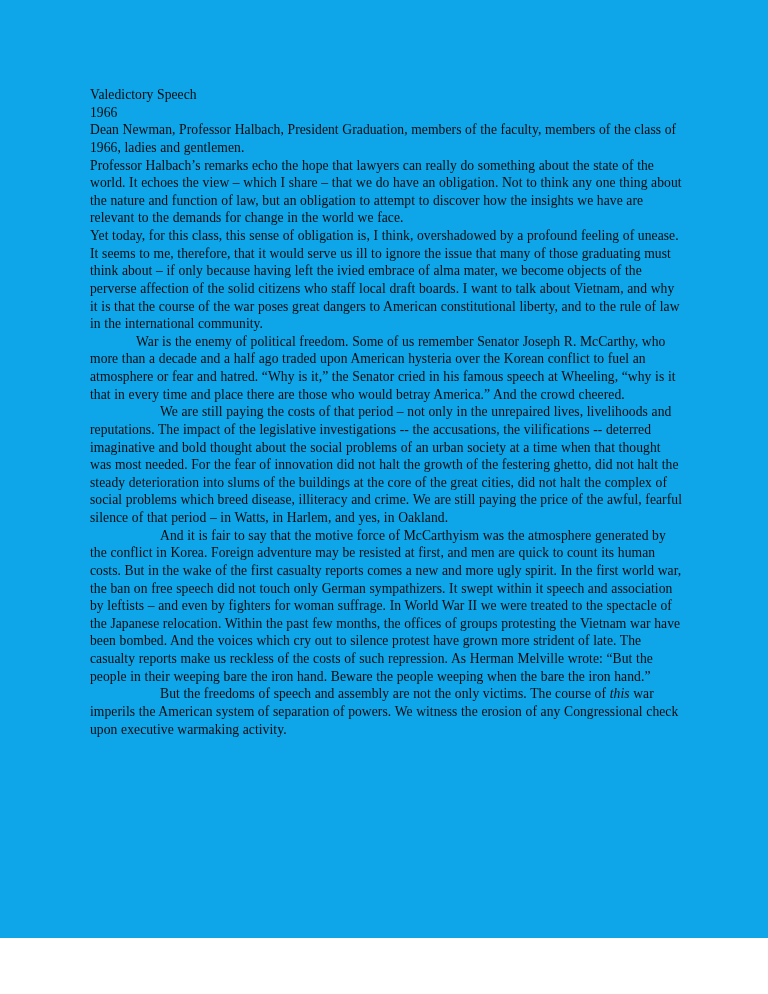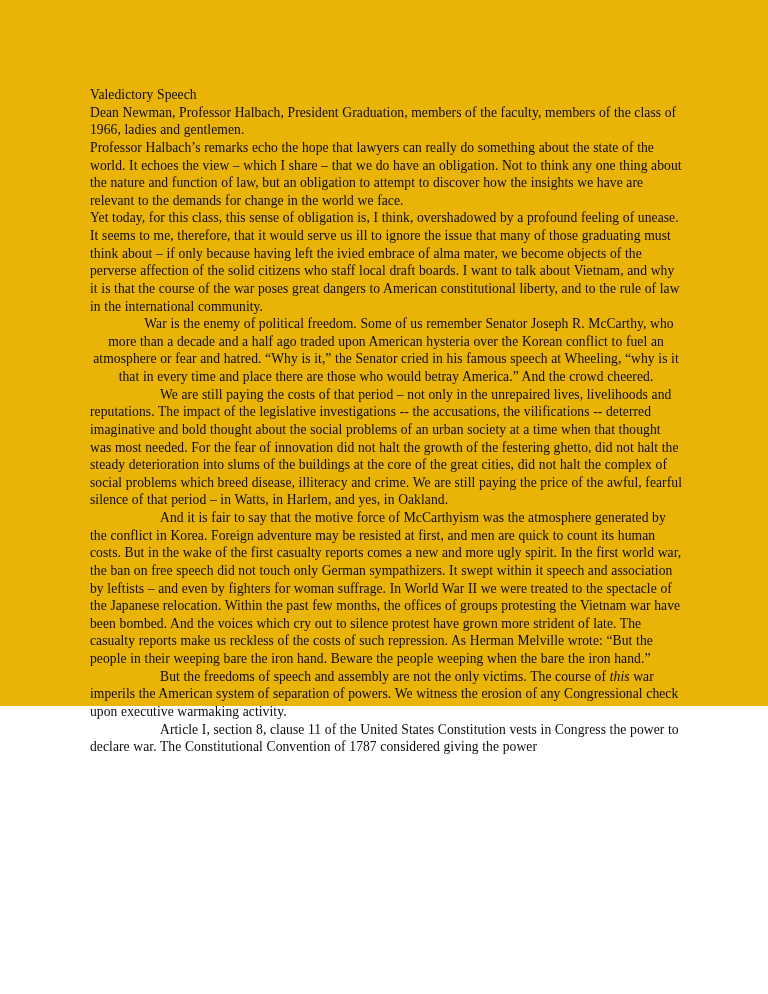--- a/index.html
+++ b/index.html
@@ -14,22 +14,22 @@
     overflow: hidden;
     font-family: "Liberation Serif", "DejaVu Serif", serif;
     color: #0b0b0b;
     -webkit-font-smoothing: antialiased;
   }
   #page {
     position: absolute;
     left: 0;
     top: 0;
     width: 768px;
-    height: 706px;
-    background: #eab308;
+    height: 938px;
+    background: #0ea5e9;
   }
   #doc-body {
     position: absolute;
     left: 90px;
     top: 86px;
     width: 592px;
     font-size: 13.6px;
     line-height: 17.62px;
     text-align: left;
     letter-spacing: 0.005em;
@@ -40,39 +40,38 @@
     padding: 0;
     text-indent: 0;
     hyphens: none;
     -webkit-hyphens: none;
   }
   .para.flush {
     text-indent: 0;
   }
   .para.ind-small {
     text-indent: 46px;
-    text-align: center;
   }
   .para.ind-large {
     text-indent: 70px;
   }
   .ital {
   }
 </style>
 </head>
 <body>
 
 <div id="page">
   <div id="doc-body">
 
     <div class="para flush">Valedictory Speech</div>
+    <div class="para flush">1966</div>
 
     <div class="para flush">Dean Newman, Professor Halbach, President Graduation, members of the faculty, members of the class of 1966, ladies and gentlemen.</div>
     <div class="para flush">Professor Halbach’s remarks echo the hope that lawyers can really do something about the state of the world.  It echoes the view – which I share – that we do have an obligation.  Not to think any one thing about the nature and function of law, but an obligation to attempt to discover how the insights we have are relevant to the demands for change in the world we face.</div>
     <div class="para flush">Yet today, for this class, this sense of obligation is, I think, overshadowed by a profound feeling of unease.  It seems to me, therefore, that it would serve us ill to ignore the issue that many of those graduating must think about – if only because having left the ivied embrace of alma mater, we become objects of the perverse affection of the solid citizens who staff local draft boards.  I want to talk about Vietnam, and why it is that the course of the war poses great dangers to American constitutional liberty, and to the rule of law in the international community.</div>
     <div class="para ind-small">War is the enemy of political freedom. Some of us remember Senator Joseph R. McCarthy, who more than a decade and a half ago traded upon American hysteria over the Korean conflict to fuel an atmosphere or fear and hatred.  “Why is it,” the Senator cried in his famous speech at Wheeling, “why is it that in every time and place there are those who would betray America.” And the crowd cheered.</div>
     <div class="para ind-large">We are still paying the costs of that period – not only in the unrepaired lives, livelihoods and reputations.  The impact of the legislative investigations -- the accusations, the vilifications -- deterred imaginative and bold thought about the social problems of an urban society at a time when that thought was most needed.  For the fear of innovation did not halt the growth of the festering ghetto, did not halt the steady deterioration into slums of the buildings at the core of the great cities, did not halt the complex of social problems which breed disease, illiteracy and crime.  We are still paying the price of the awful, fearful silence of that period – in Watts, in Harlem, and yes, in Oakland.</div>
     <div class="para ind-large">And it is fair to say that the motive force of McCarthyism was the atmosphere generated by the conflict in Korea.  Foreign adventure may be resisted at first, and men are quick to count its human costs.  But in the wake of the first casualty reports comes a new and more ugly spirit.  In the first world war, the ban on free speech did not touch only German sympathizers.  It swept within it speech and association by leftists – and even by fighters for woman suffrage.  In World War II we were treated to the spectacle of the Japanese relocation.  Within the past few months, the offices of groups protesting the Vietnam war have been bombed.  And the voices which cry out to silence protest have grown more strident of late.  The casualty reports make us reckless of the costs of such repression.  As Herman Melville wrote: “But the people in their weeping bare the iron hand. Beware the people weeping when the bare the iron hand.”</div>
     <div class="para ind-large">But the freedoms of speech and assembly are not the only victims.  The course of <em class="ital">this</em> war imperils the American system of separation of powers.  We witness the erosion of any Congressional check upon executive warmaking activity.</div>
-    <div class="para ind-large">Article I, section 8, clause 11 of the United States Constitution vests in Congress the power to declare war.  The Constitutional Convention of 1787 considered giving the power</div>
 
   </div>
 </div>
 
 </body></html>

